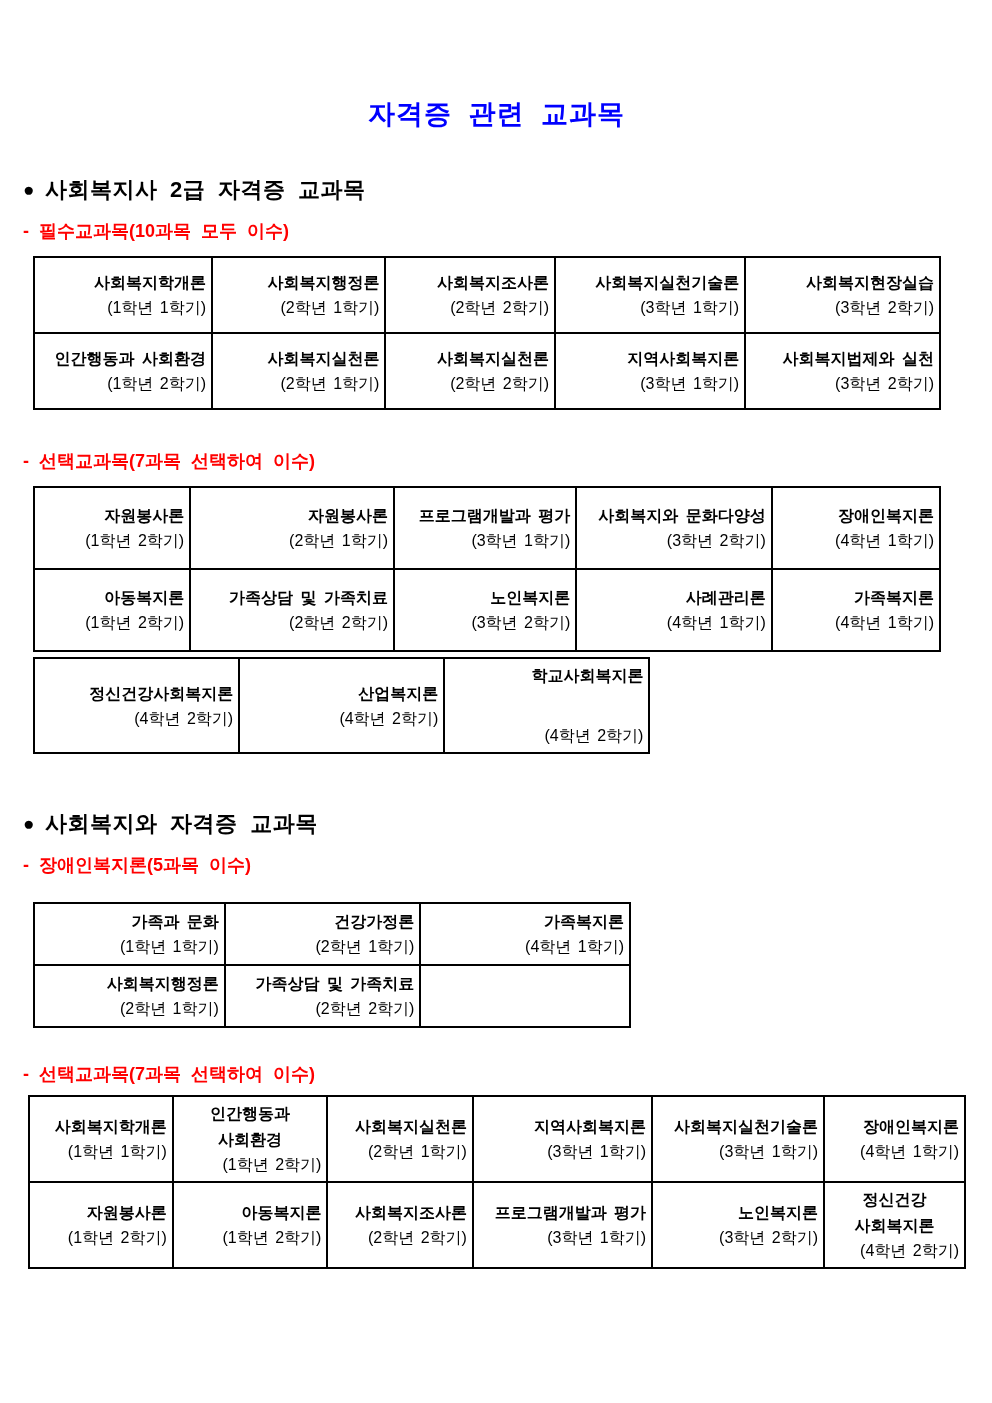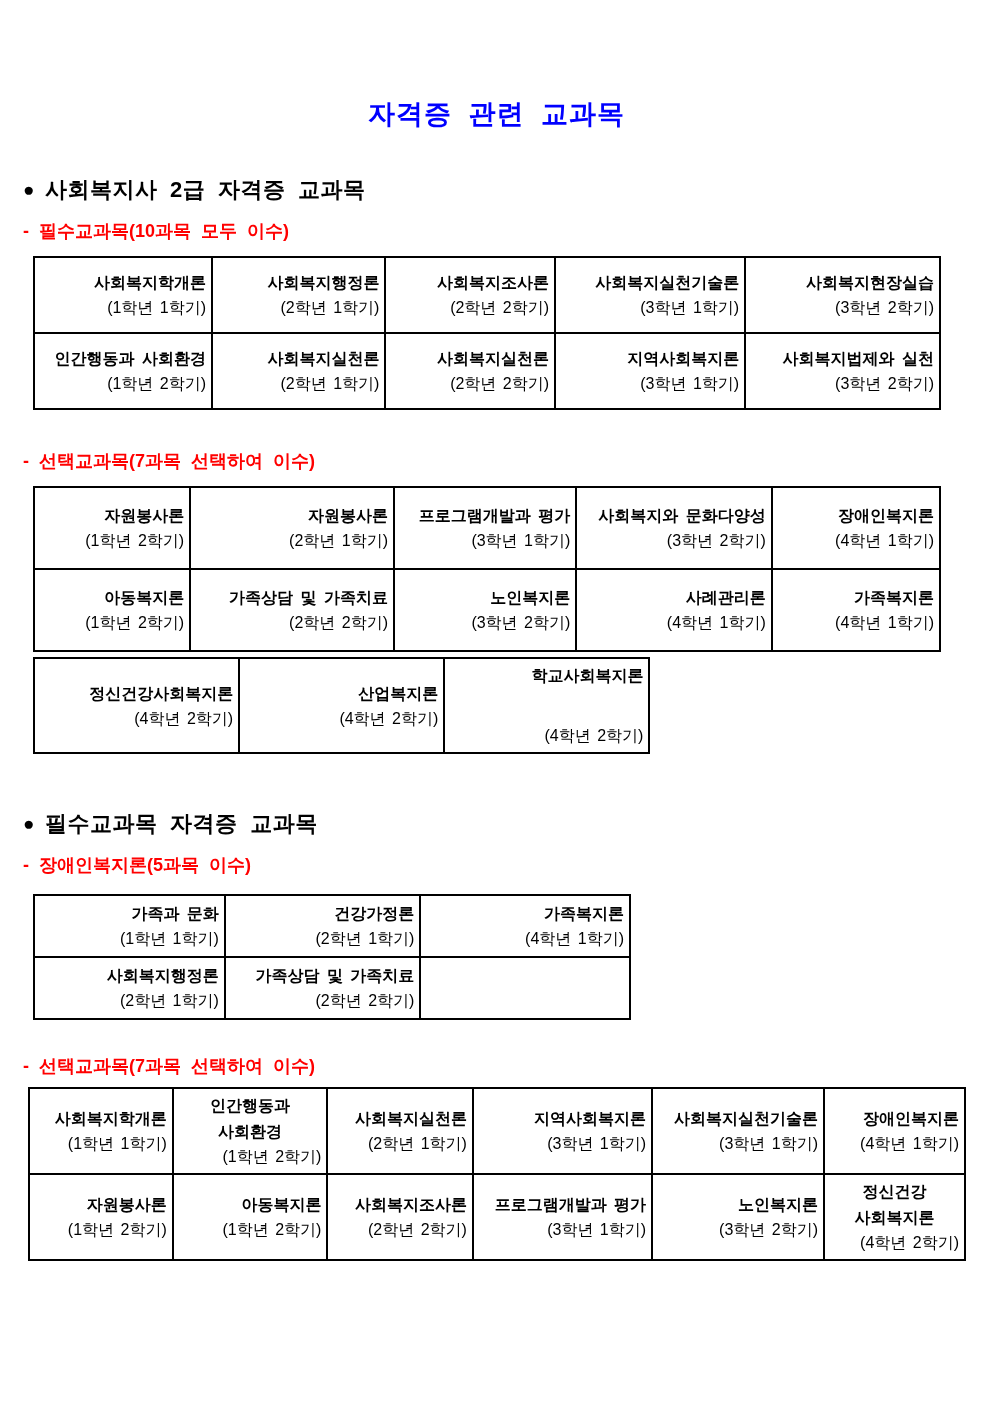--- a/index.html
+++ b/index.html
@@ -24,21 +24,21 @@
   }
   .bullet{font-size:19px; line-height:30px;}
   .sec-head-2{margin-top:55px;}
   .sub-label{
     margin-top:13px; font-size:18px; line-height:26px;
     color:var(--c-label); word-spacing:5px;font-weight:bold;
   }
   .sub-label.gap-lg{margin-top:38px;}
   .sub-label.gap-md{margin-top:33px;}
   .ctable{margin-top:12px; margin-left:10px;}
-  .ctable.tbl3{margin-top:16px;}
+  .ctable.tbl3{margin-top:24px;}
   .ctable.tbl4{margin-top:8px; margin-left:5px;}
   .tbl1{width:908px;}
   .tbl2{width:908px;}
   .tbl3{width:598px;}
   .tbl4{width:938px;}
   .trow{display:flex;}
   .trow + .trow{margin-top:-2px;}
   .tcell{
     border:2px solid var(--c-border);
     display:flex; flex-direction:column; justify-content:center; align-items:flex-end;
@@ -172,21 +172,21 @@
             <div class="cname">학교사회복지론</div>
             <div class="cterm">(4학년 2학기)</div>
           </div>
         </div>
       </div>
   </section>
 
   <section>
     <h2 class="sec-head sec-head-2">
       <span class="bullet">●</span>
-      <span>필수교과목 자격증 교과목</span>
+      <span>사회복지와 자격증 교과목</span>
     </h2>
 
     <p class="sub-label">- 장애인복지론(5과목 이수)</p>
     <div class="ctable tbl3">
         <div class="trow">
           <div class="tcell" style="flex: 190 1 0%;">
             <div class="cname">가족과 문화</div>
             <div class="cterm">(1학년 1학기)</div>
           </div>
           <div class="tcell" style="flex: 195 1 0%;">

